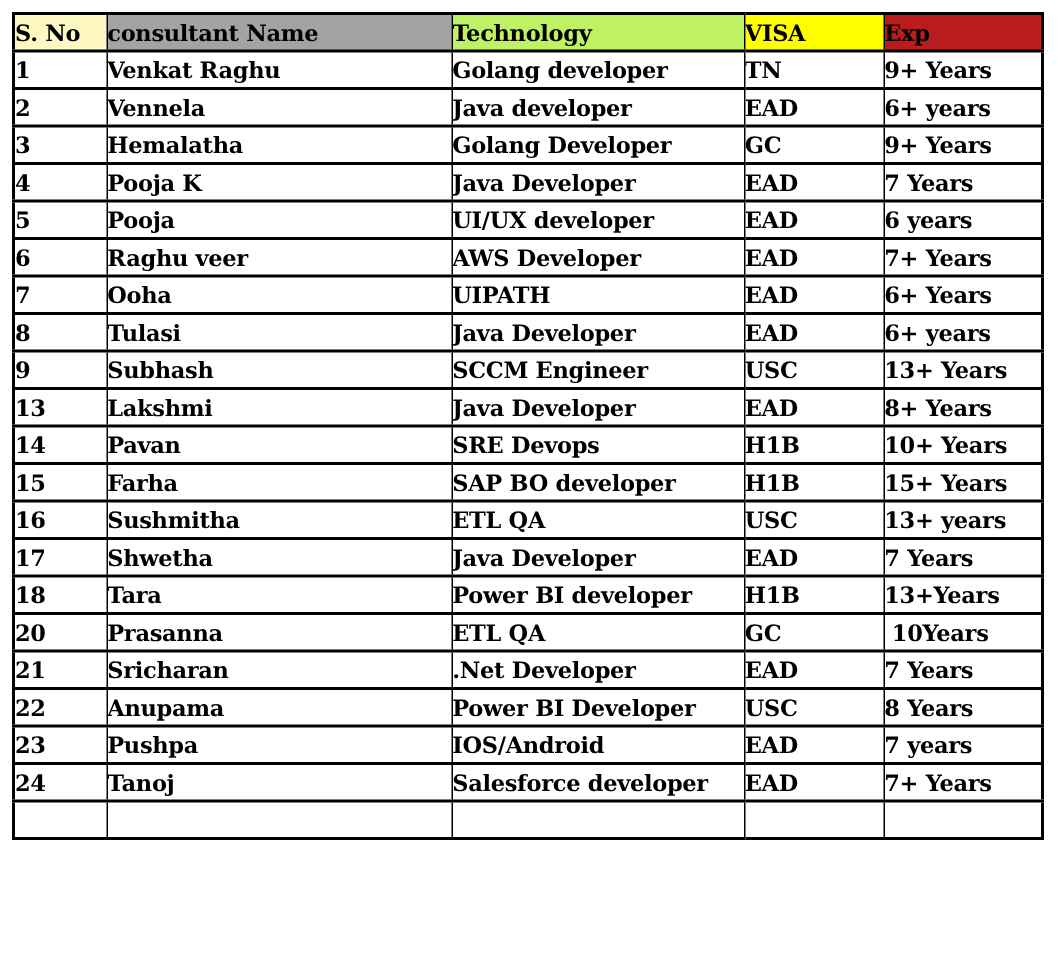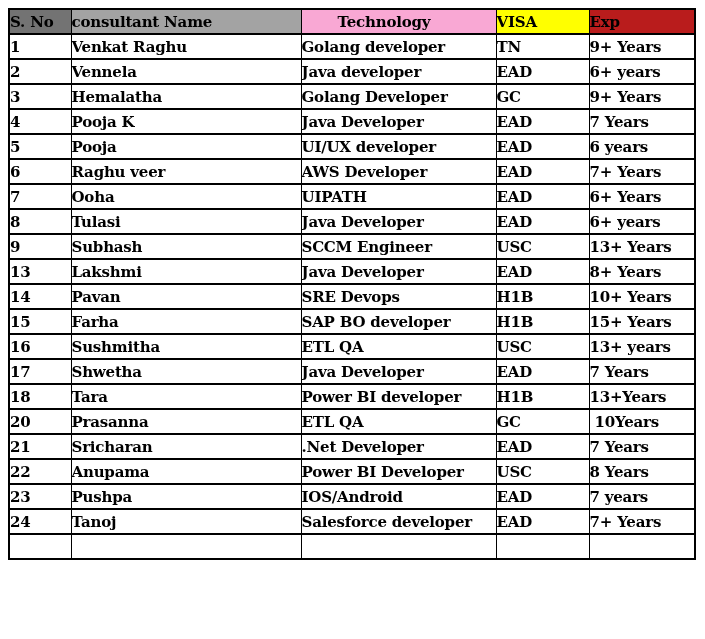--- a/index.html
+++ b/index.html
@@ -44,23 +44,23 @@
   <table class="grid">
     <colgroup>
       <col style="width:62px">
       <col style="width:230px">
       <col style="width:195px">
       <col style="width:93px">
       <col style="width:106px">
     </colgroup>
     <thead>
       <tr>
-        <th class="c0" style="background: #737373; margin-left: 12px;">S. No</th>
+        <th class="c0" style="background: #fef9c3; margin-left: 12px;">S. No</th>
         <th class="c1" style="background: #a3a3a3;">consultant Name</th>
-        <th class="c2" style="background: #f9a8d4; padding-left: 36px;">Technology</th>
+        <th class="c2" style="background: #bef264;">Technology</th>
         <th class="c3" style="background: rgb(255, 255, 0);">VISA</th>
         <th class="c4" style="background: #b91c1c;">Exp</th>
       </tr>
     </thead>
     <tbody id="rows">
         <tr>
           <td class="c0">1</td>
           <td class="c1">Venkat Raghu</td>
           <td class="c2">Golang developer</td>
           <td class="c3">TN</td>

